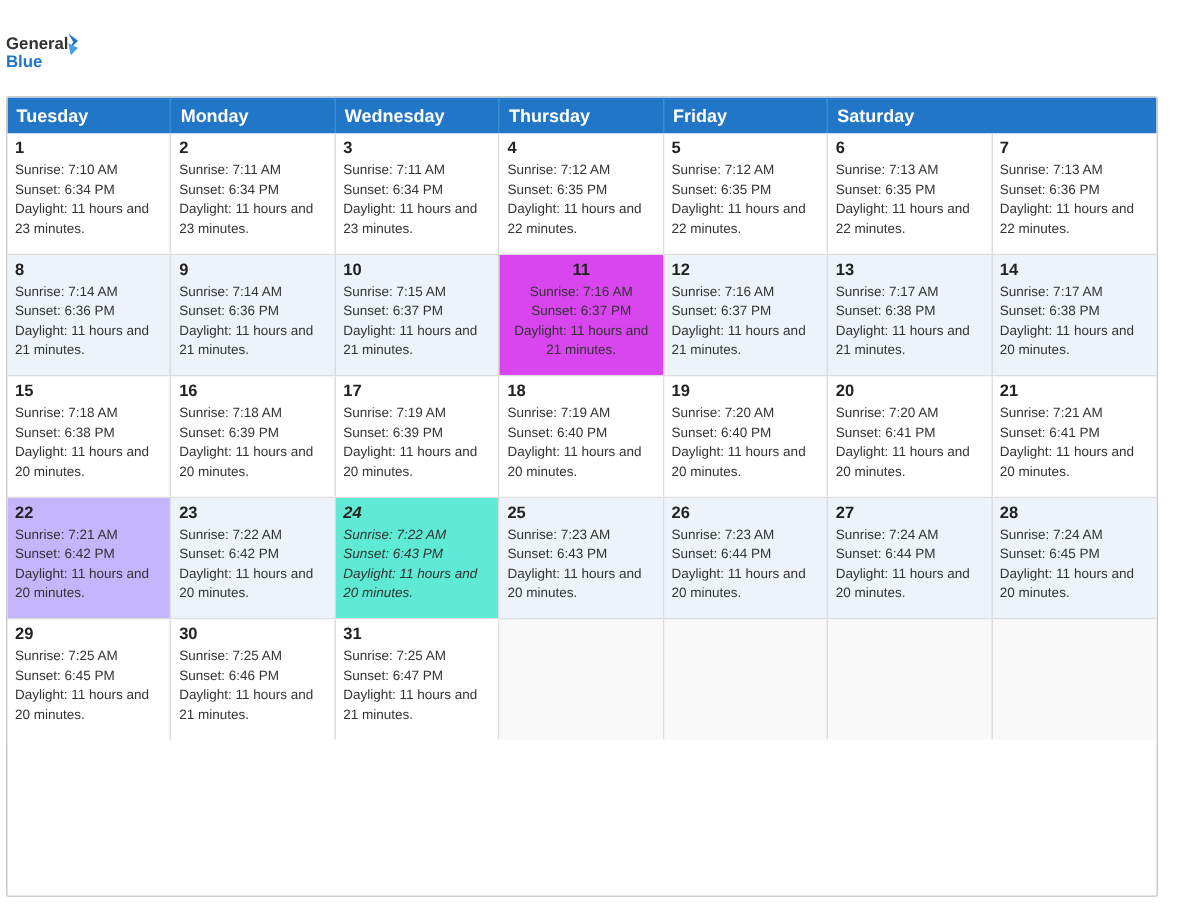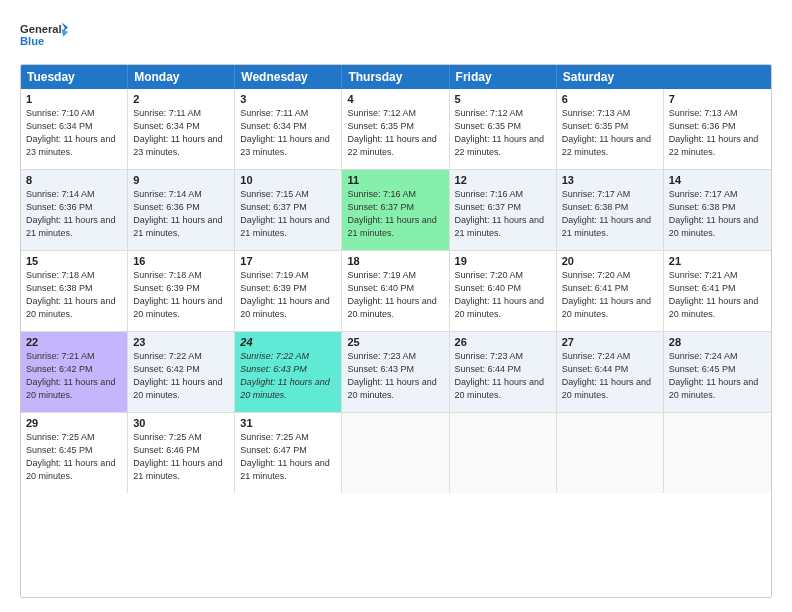--- a/index.html
+++ b/index.html
@@ -6,21 +6,21 @@
     body {
       width: 792px;
       height: 612px;
       font-family: Arial, sans-serif;
       background: #fff;
       overflow: hidden;
     }
     .page {
       width: 792px;
       height: 612px;
-      padding: 18px 20px 14px 20px;
+      padding: 18px 20px 14px 4px;
       display: flex;
       flex-direction: column;
     }
     .header {
       display: flex;
       justify-content: space-between;
       align-items: flex-start;
       margin-bottom: 10px;
     }
     .logo {
@@ -160,21 +160,21 @@
         <span class="day-info">Sunrise: 7:14 AM<br>Sunset: 6:36 PM<br>Daylight: 11 hours and 21 minutes.</span>
       </div>
           <div class="cal-cell" style="background: rgb(238, 243, 249);">
         <span class="day-num">9</span>
         <span class="day-info">Sunrise: 7:14 AM<br>Sunset: 6:36 PM<br>Daylight: 11 hours and 21 minutes.</span>
       </div>
           <div class="cal-cell" style="background: rgb(238, 243, 249);">
         <span class="day-num">10</span>
         <span class="day-info">Sunrise: 7:15 AM<br>Sunset: 6:37 PM<br>Daylight: 11 hours and 21 minutes.</span>
       </div>
-          <div class="cal-cell" style="background: #86efac;">
+          <div class="cal-cell" style="background: #d946ef; text-align: center;">
         <span class="day-num">11</span>
         <span class="day-info">Sunrise: 7:16 AM<br>Sunset: 6:37 PM<br>Daylight: 11 hours and 21 minutes.</span>
       </div>
           <div class="cal-cell" style="background: rgb(238, 243, 249);">
         <span class="day-num">12</span>
         <span class="day-info">Sunrise: 7:16 AM<br>Sunset: 6:37 PM<br>Daylight: 11 hours and 21 minutes.</span>
       </div>
           <div class="cal-cell" style="background: rgb(238, 243, 249);">
         <span class="day-num">13</span>
         <span class="day-info">Sunrise: 7:17 AM<br>Sunset: 6:38 PM<br>Daylight: 11 hours and 21 minutes.</span>

